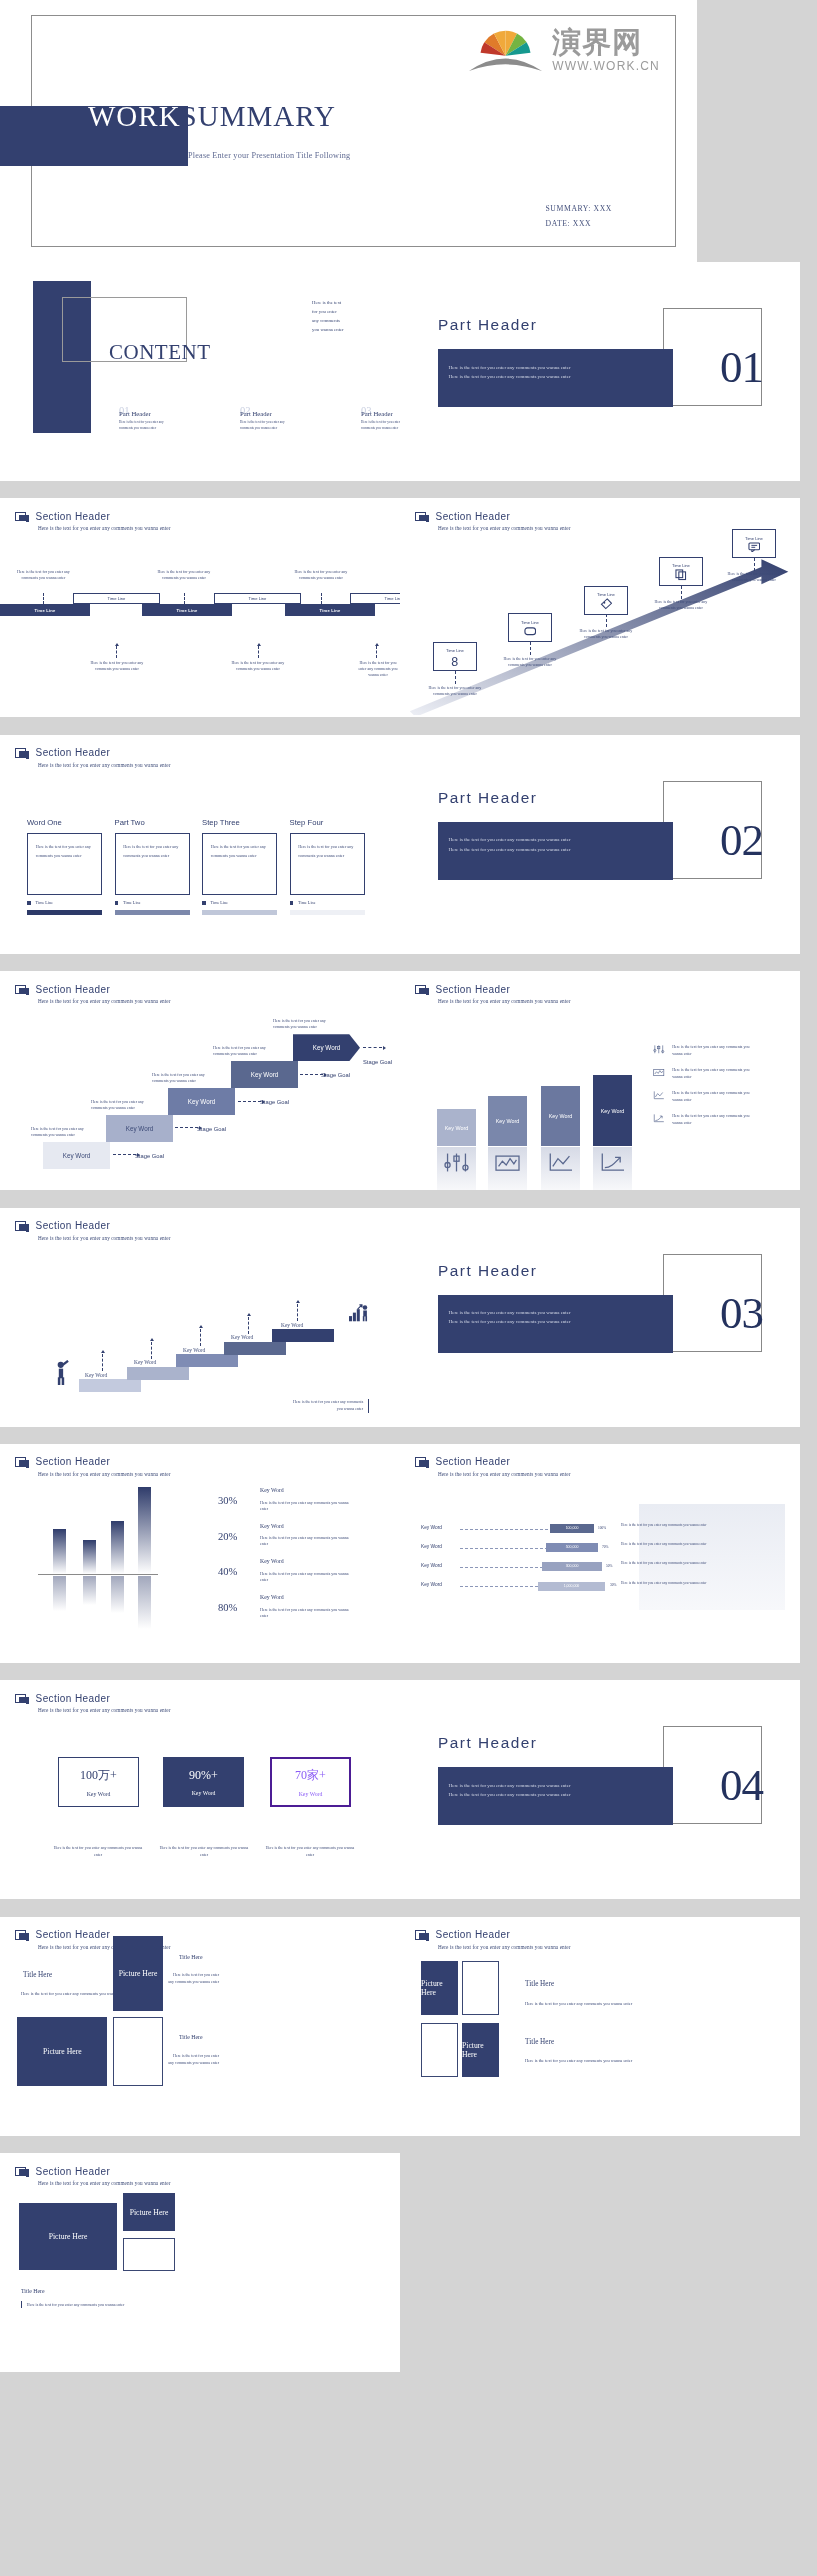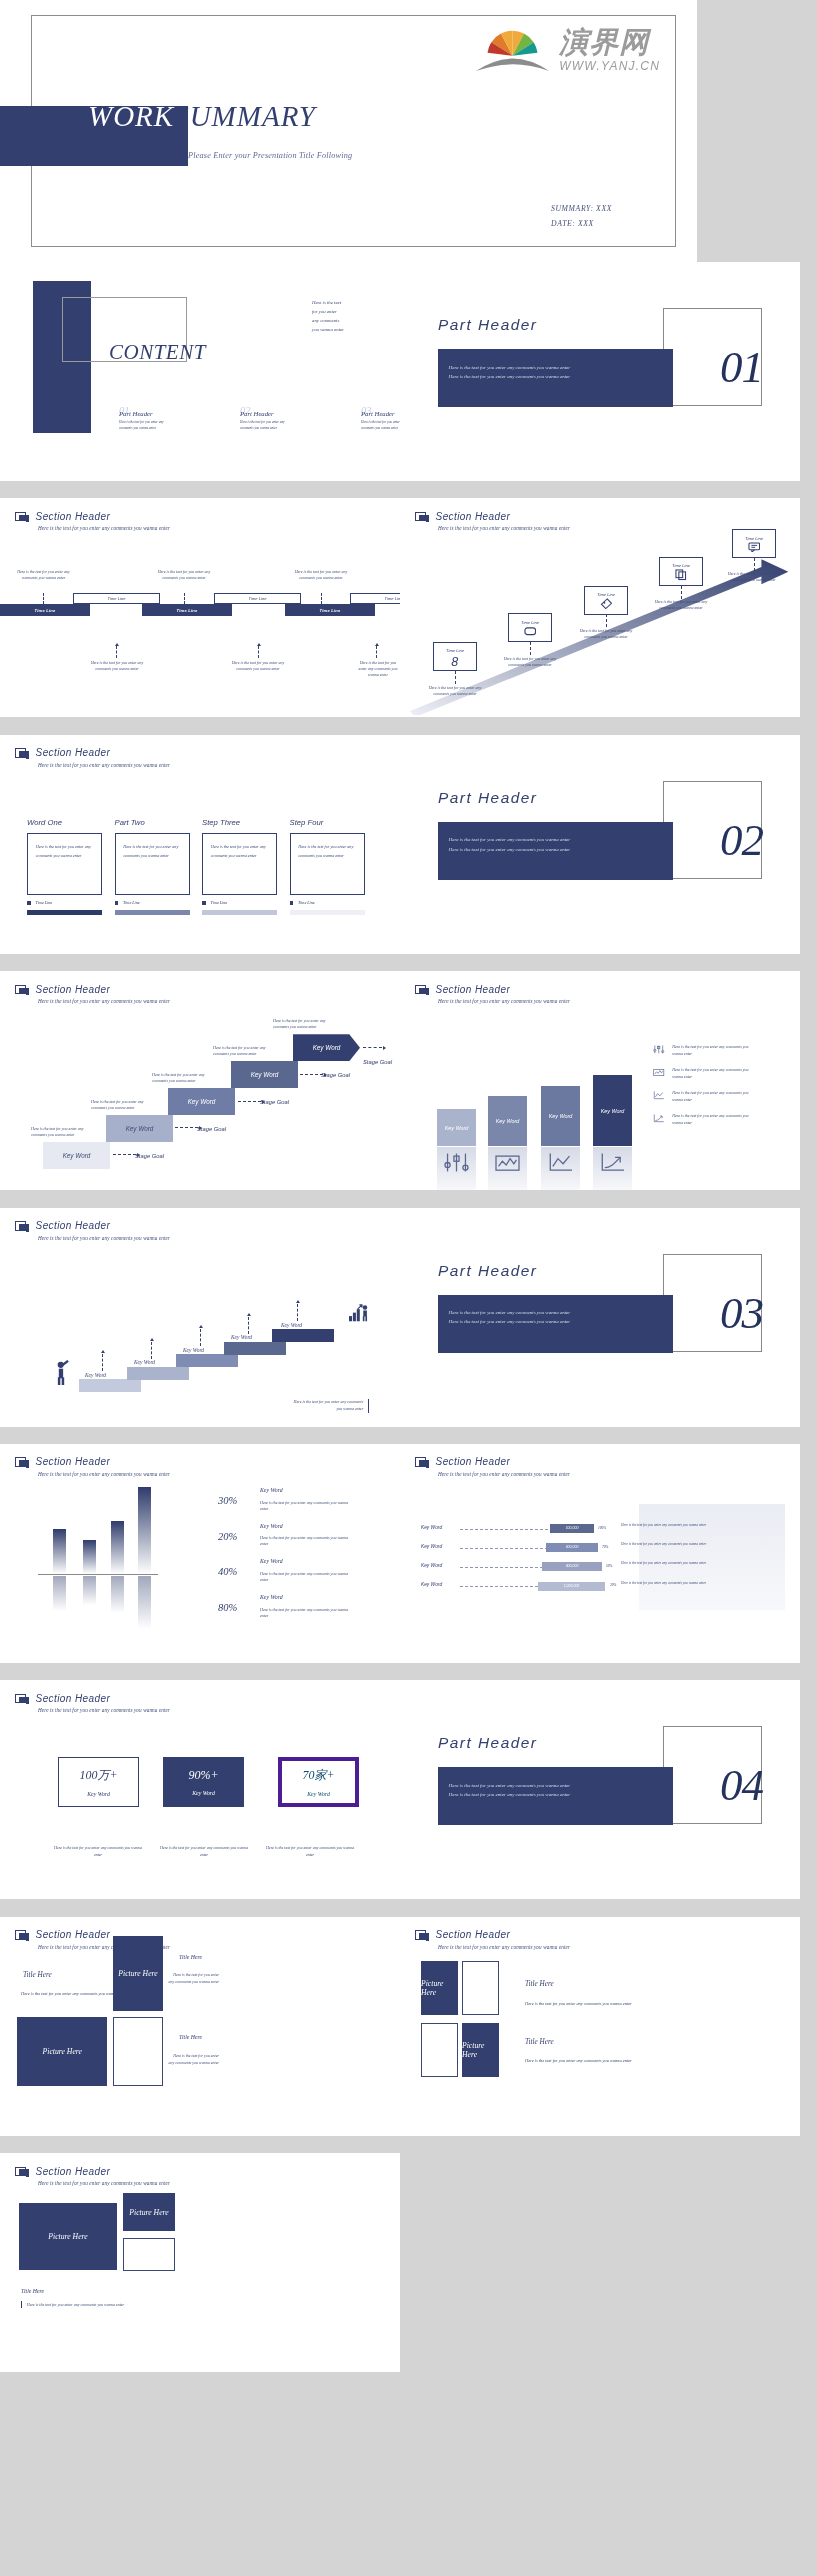--- a/index.html
+++ b/index.html
@@ -2,21 +2,21 @@
 <html><head>
 <meta charset="utf-8">
 <style>
   * { box-sizing: border-box; margin: 0; padding: 0; }
   body {
     width: 817px; height: 2576px;
     background: #d4d4d4;
     font-family: "Liberation Serif", serif;
     overflow: hidden;
   }
-  .deck { width: 697px; display: flex; flex-wrap: wrap; font-style: italic; }
+  .deck { width: 697px; display: flex; flex-wrap: wrap; }
   .slide {
     background: #fff;
     position: relative;
     overflow: hidden;
   }
   .slide.half { width: 400px; height: 219px; margin: 0 0 8.7px 0; }
   .row { width: 817px; display: flex; justify-content: space-between; margin-bottom: 8.7px; }
   .navy { background: #33406f; }
 
   
@@ -144,21 +144,21 @@
             <path d="M0,0 L0,-26 A26,26 0 0 1 12,-23 Z" fill="#f0a93b"></path>
             <path d="M0,0 L12,-23 A26,26 0 0 1 22,-14 Z" fill="#74b442"></path>
             <path d="M0,0 L-26,-3 A26,26 0 0 1 -22,-14 Z" fill="#c0392b"></path>
             <path d="M0,0 L22,-14 A26,26 0 0 1 26,-3 Z" fill="#16998f"></path>
           </g>
           <path d="M4,50 Q42,24 80,50 Q42,36 4,50 Z" fill="#8c8c8c"></path>
         </svg>
       </div>
       <div class="logo-txt">
         <span class="logo-cn">演界网</span>
-        <span class="logo-url">WWW.YANJ.CN</span>
+        <span class="logo-url">WWW.WORK.CN</span>
       </div>
     </div>
 
     <div class="cover-band"></div>
     <div class="cover-title">
       <span class="w">WORK</span><span class="s">SUMMARY</span>
     </div>
     <div class="cover-sub">Please Enter your Presentation Title Following</div>
     <div class="cover-meta">
       <div>SUMMARY:  XXX</div>
@@ -668,21 +668,21 @@
         <span class="k">Key Word</span>
       </div>
       <div class="stat-sub" style="left:52px;top:165px">Here is the text for you enter any comments you wanna enter</div>
 
       <div class="stat" style="left:163px;top:77px;background:#33406f;color:#fff">
         <span class="n">90%+</span>
         <span class="k">Key Word</span>
       </div>
       <div class="stat-sub" style="left:158px;top:165px">Here is the text for you enter any comments you wanna enter</div>
 
-      <div class="stat" style="left:278px;top:77px;border:4px solid #4c1d95;color:#0c4a6e">
+      <div class="stat" style="left:270px;top:77px;border:2px solid #4c1d95;color:#8b5cf6">
         <span class="n">70家+</span>
         <span class="k">Key Word</span>
       </div>
       <div class="stat-sub" style="left:264px;top:165px">Here is the text for you enter any comments you wanna enter</div>
     </div>
 
     <div class="slide half">
       <div class="ph-outline"></div>
       <div class="ph-title">Part Header</div>
       <div class="ph-box">

